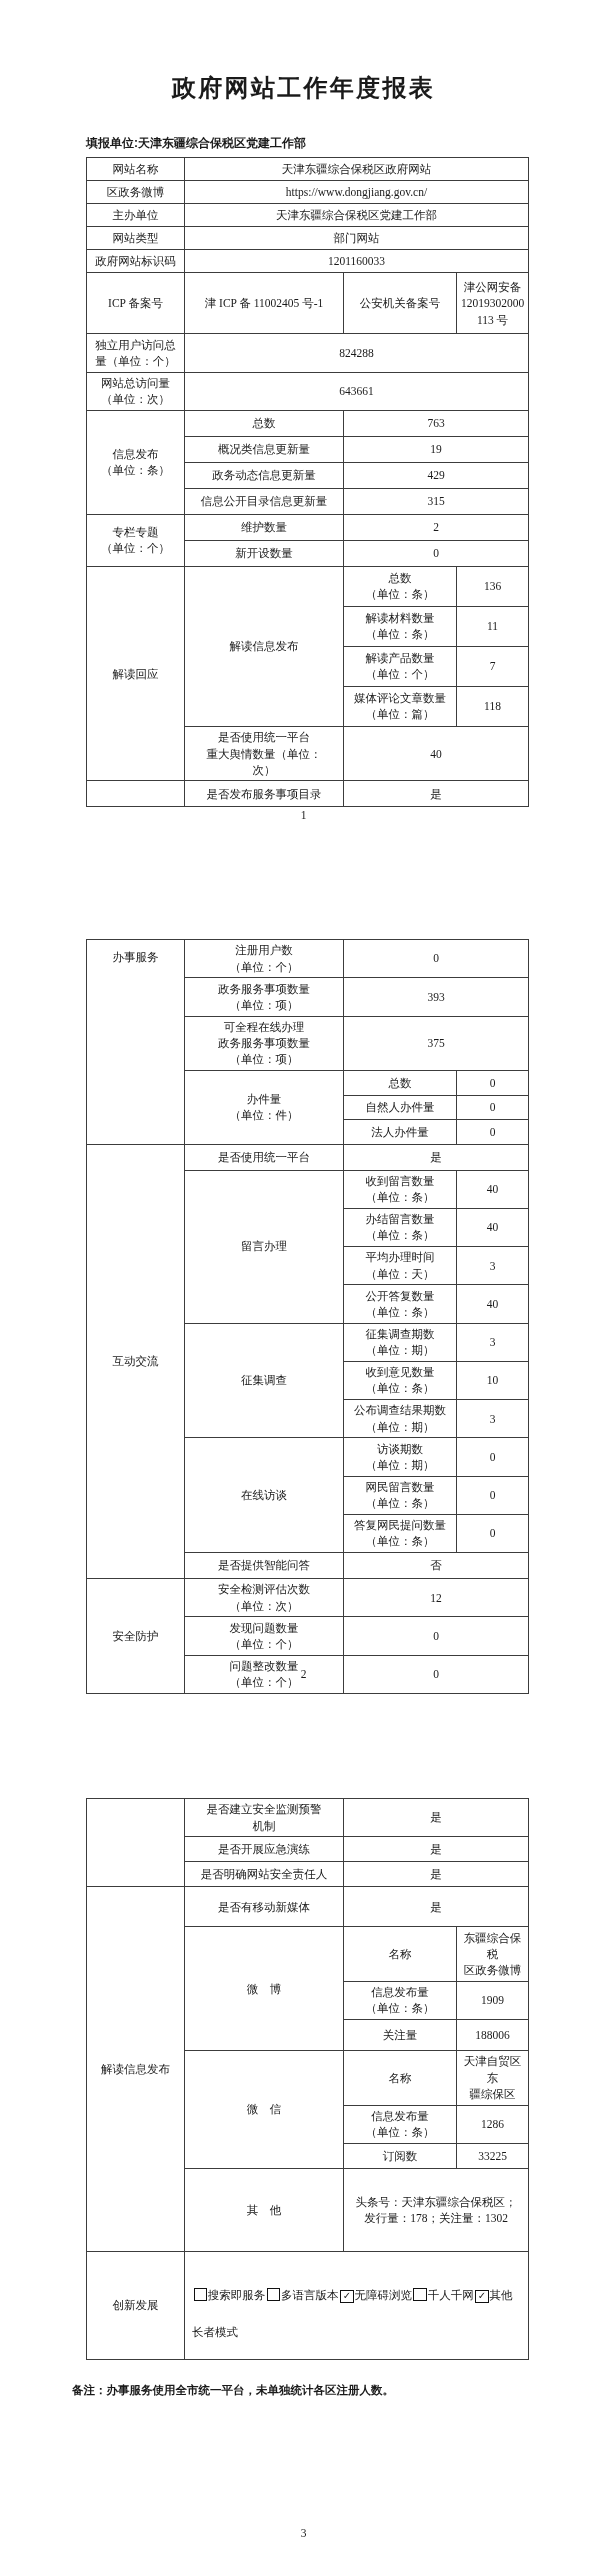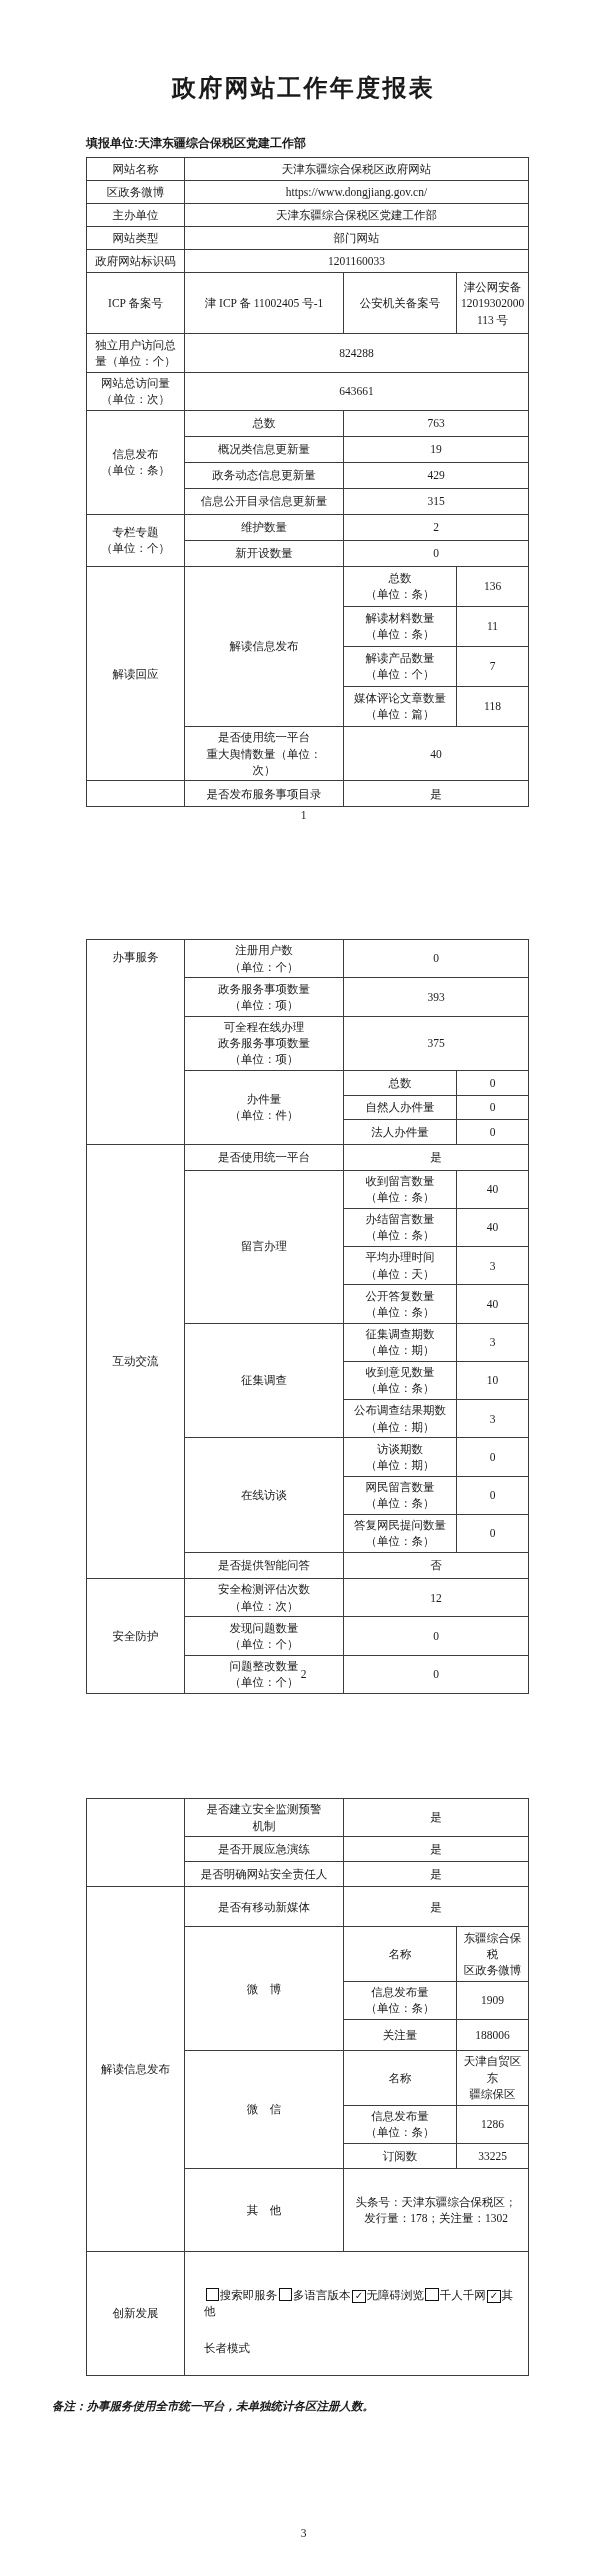--- a/index.html
+++ b/index.html
@@ -15,28 +15,28 @@
   table.cont{margin-top:80px;}
   .rpt td{border:0.8px solid #3c3c3c;text-align:center;vertical-align:middle;
           font-size:11.5px;line-height:1.42;padding:2.3px 3.8px;white-space:pre-line;
           word-break:break-word;}
   .cA{width:98px;}.cB{width:159px;}.cC{width:113px;}.cD{width:72px;}
   tr.h30{height:23px;}tr.h32{height:24.5px;}tr.h33{height:25px;}tr.h34{height:26px;}
   tr.h40{height:31px;}tr.h46{height:35px;}tr.h50{height:38px;}tr.h52{height:40px;}
   tr.h64{height:49px;}tr.h66{height:50px;}tr.h80{height:61px;}tr.h108{height:83px;}
   tr.h118{height:90px;}
   td.top{vertical-align:top;padding-top:9.2px;}
-  td.innov{text-align:left;padding-left:19px;}
+  td.innov{text-align:left;padding-left:7px;}
   .cbx{display:inline-block;width:11.5px;height:11.5px;border:1.5px solid #111;
        margin:0 0.8px -2.3px 1.5px;text-align:center;line-height:10px;font-size:10px;
        font-weight:bold;font-family:"DejaVu Sans","Liberation Sans",sans-serif;}
   .innov-extra{margin-top:4.6px;}
   .pageno{position:absolute;bottom:38px;left:0;width:100%;text-align:center;font-size:11.5px;}
-  .note{margin:23px 0 0 52px;font-family:"Liberation Sans","DejaVu Sans",sans-serif;
-        font-weight:bold;font-size:11.5px;font-style:italic;}
+  .note{margin:23px 0 0 72px;font-family:"Liberation Sans","DejaVu Sans",sans-serif;
+        font-weight:bold;font-size:11.5px;}
 </style>
 </head>
 <body>
 
 <div class="doc">
 
   <div class="page">
     <div class="title">政府网站工作年度报表</div>
     <div class="filler">填报单位:天津东疆综合保税区党建工作部</div>
 

